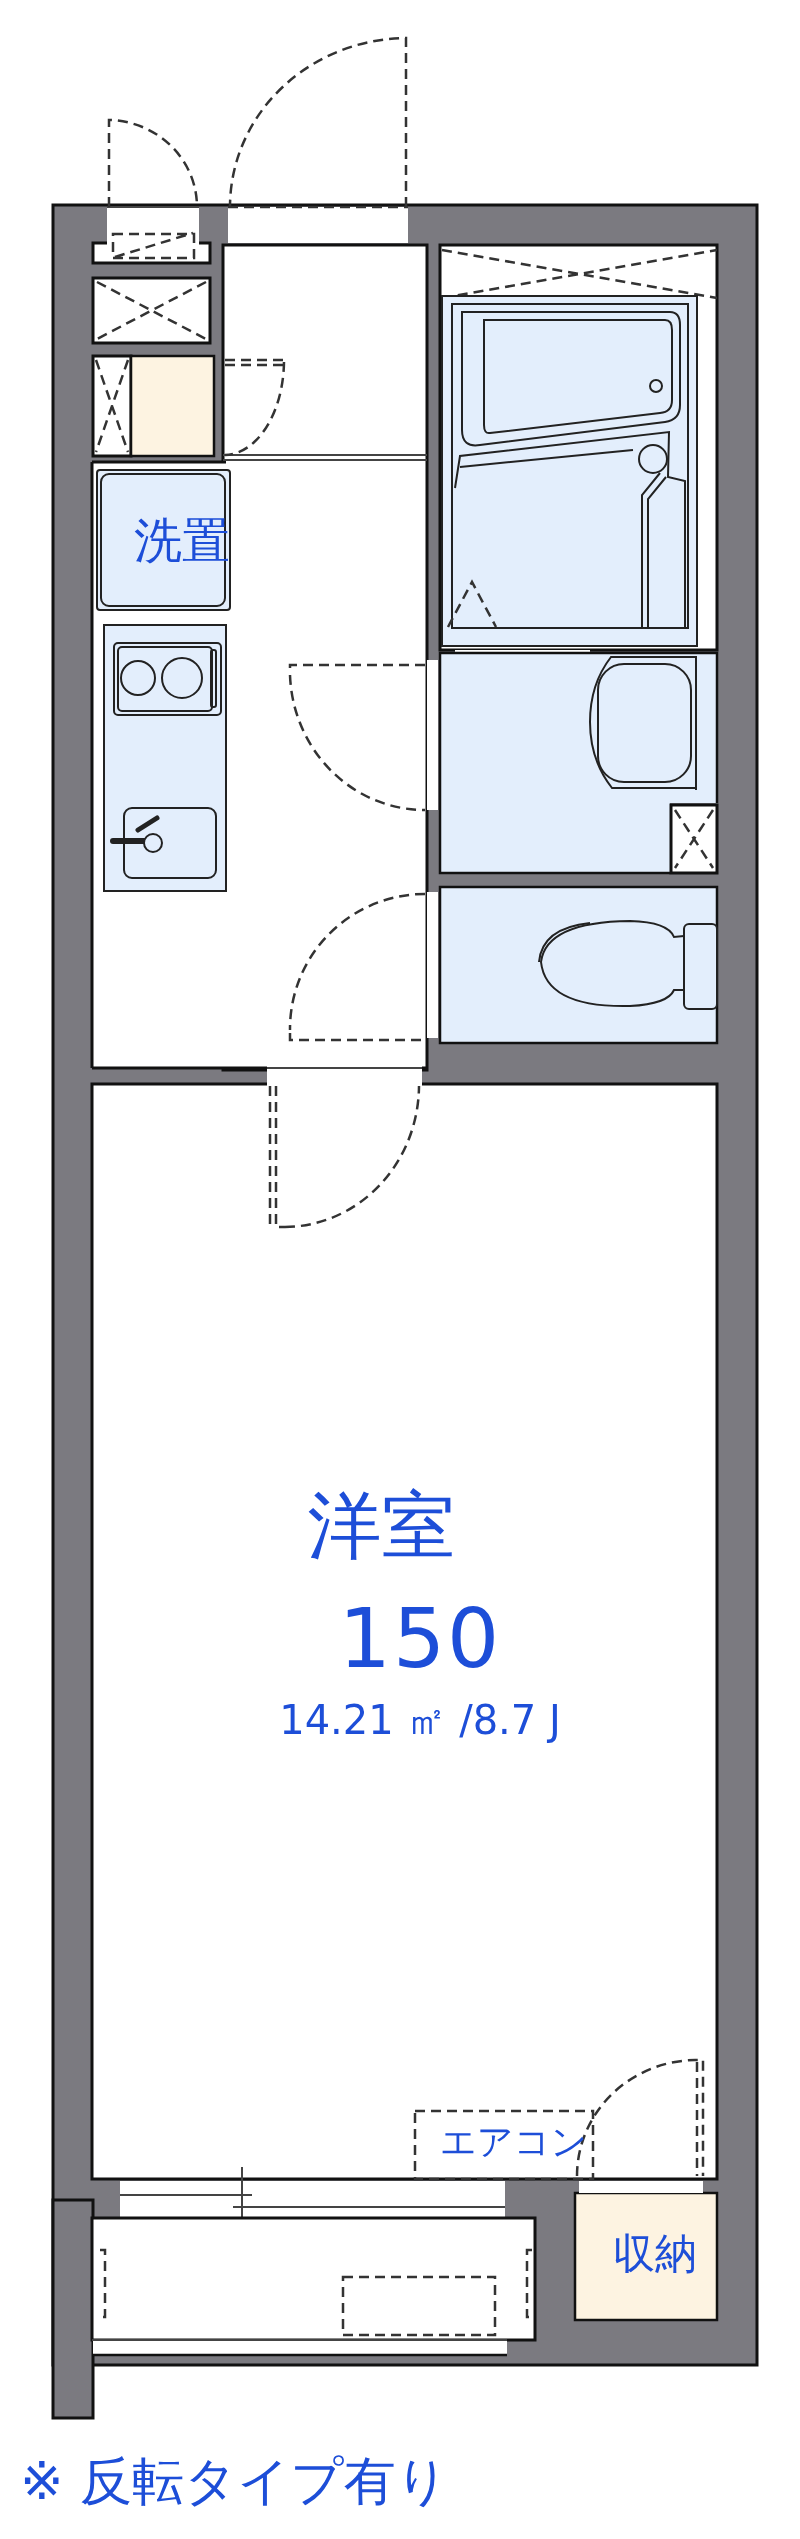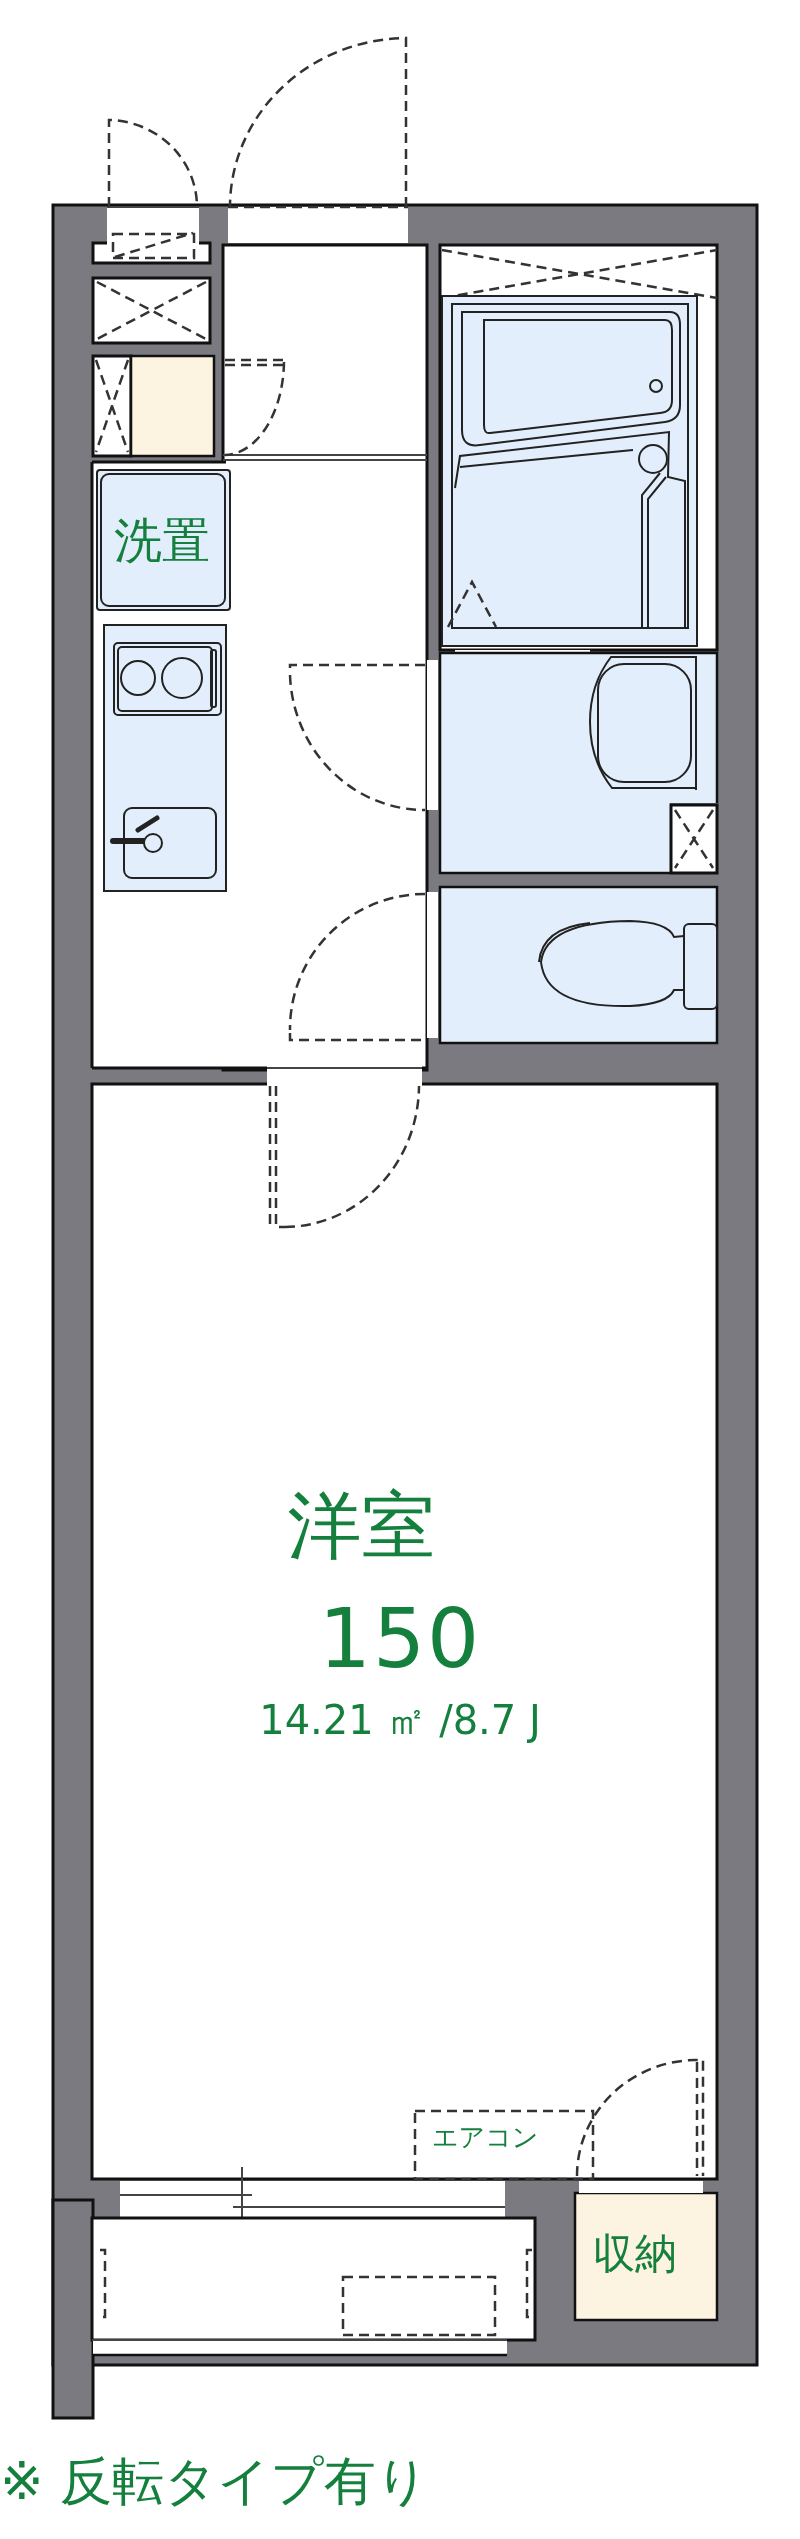--- a/index.html
+++ b/index.html
@@ -1,25 +1,25 @@
 <!DOCTYPE html>
 <html><head>
 <meta charset="utf-8">
 <style>
   html,body{margin:0;padding:0;background:#ffffff;}
   #canvas{position:relative;width:800px;height:2539px;background:#ffffff;overflow:hidden;
     font-family:"DejaVu Sans","Liberation Sans",sans-serif;color:#111;}
   svg#plan{position:absolute;left:0;top:0;}
-  .lbl{position:absolute;white-space:nowrap;line-height:1;color:#15803d;}
+  .lbl{position:absolute;white-space:nowrap;line-height:1;color:#1d4ed8;padding-left:20px;}
   #room-title{left:0;width:723px;top:1488px;text-align:center;font-size:74px;}
   #room-number{left:0;width:800px;top:1598px;text-align:center;font-size:82px;letter-spacing:2px;}
   #room-area{left:0;width:800px;top:1700px;text-align:center;font-size:40px;}
   #washer-label{left:100px;top:516px;font-size:48px;width:124px;text-align:center;}
   #storage-label{left:575px;top:2233px;width:120px;text-align:center;font-size:42px;}
-  #ac-label{left:432px;top:2124px;font-size:26px;}
+  #ac-label{left:420px;top:2124px;font-size:36px;}
   #footnote{left:0;width:800px;top:2455px;font-size:52px;}
 </style>
 </head>
 <body>
 
 <div id="canvas">
   <svg id="plan" width="800" height="2539" viewBox="0 0 800 2539">
     <defs>
       <style>
         .wall{fill:#7b7a80;stroke:#111;stroke-width:3;}

